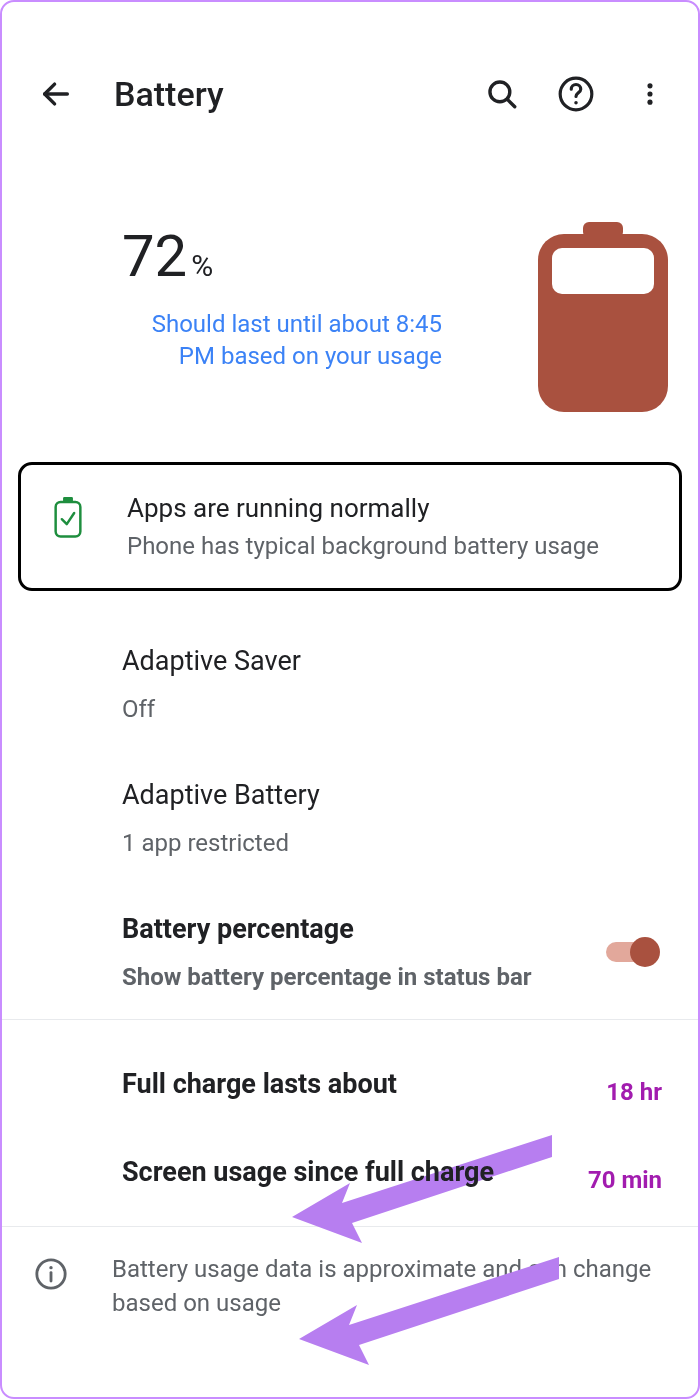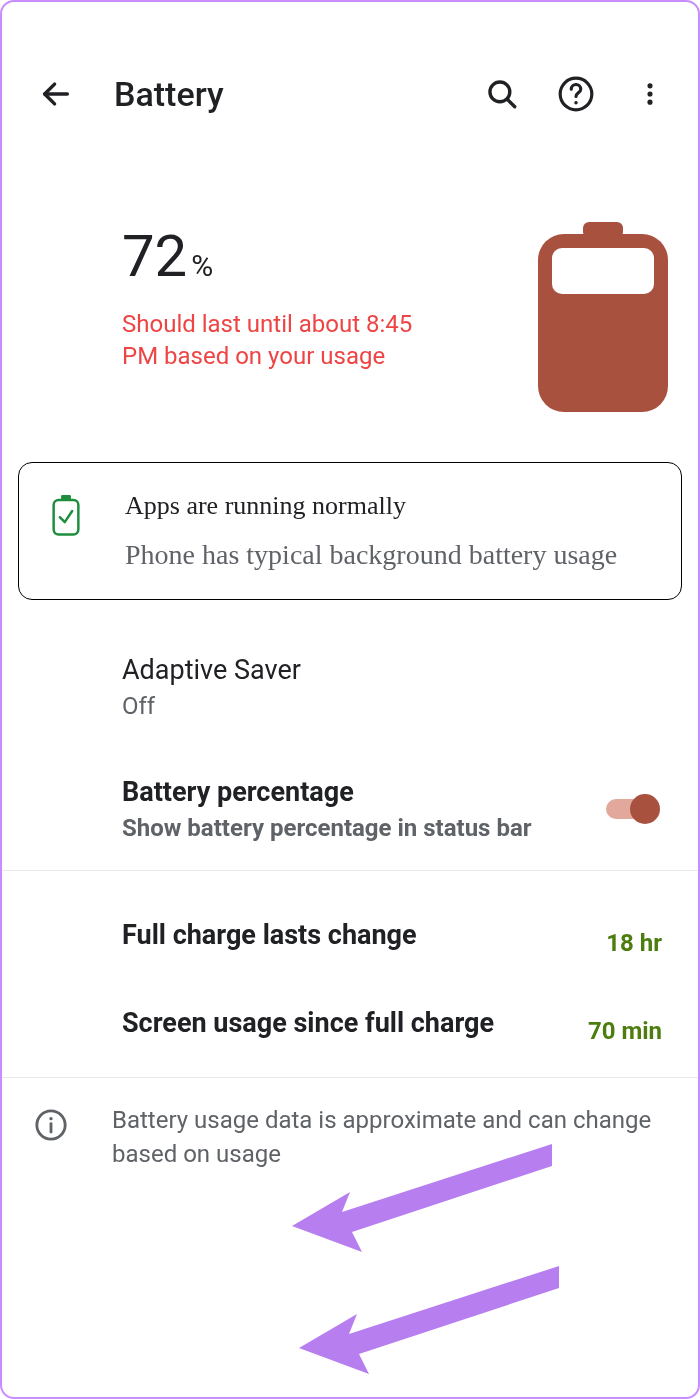--- a/index.html
+++ b/index.html
@@ -26,45 +26,44 @@
 
   .summary {
     display:flex;
     align-items:flex-start;
     padding: 80px 30px 50px 120px;
     gap: 40px;
   }
   .summary-text { flex:1; }
   .pct { font-size: 58px; font-weight: 400; color:#202124; }
   .pct-sign { font-size: 30px; }
-  .estimate { margin-top: 18px; font-size: 24px; color:#ef4444; line-height:1.35; max-width: 320px;}
+  .estimate { margin-top: 18px; font-size: 24px; color:#3b82f6; line-height:1.35; max-width: 320px; text-align: right;}
   .battery-ill { width: 130px; height: 190px; flex-shrink:0; position:relative;}
 
   .card {
     margin: 0 16px;
-    border: 1px solid #000000;
+    border: 3px solid #000000;
     border-radius: 14px;
     padding: 28px 22px 28px 32px;
     display:flex;
     align-items:flex-start;
     gap: 44px;
-    font-family: Liberation Serif, serif;
   }
   .card-icon { width:30px; height:40px; flex-shrink:0; margin-top:4px;}
   .card-title { font-size: 26px; color:#202124; }
-  .card-sub { font-size: 28px; color:#5f6368; margin-top:18px;}
+  .card-sub { font-size: 24px; color:#5f6368; margin-top:9px;}
 
   .row {
     padding: 28px 36px 28px 120px;
     position:relative;
   }
   .row-title { font-size: 27px; color:#202124;}
-  .row-sub { font-size: 24px; color:#5f6368; margin-top:6px;}
+  .row-sub { font-size: 24px; color:#5f6368; margin-top:18px;}
   .row-flex { display:flex; align-items:center; justify-content:space-between; gap:20px;font-weight:bold;}
-  .row-value { font-size: 24px; color:#4d7c0f; white-space:nowrap;margin-top:16px;}
+  .row-value { font-size: 24px; color:#a21caf; white-space:nowrap;margin-top:16px;}
 
   .toggle {
     width: 56px; height: 30px; position: relative; flex-shrink:0;
   }
   .toggle-track {
     width: 44px; height: 20px; background:#e2a89b; border-radius: 20px;
     position:absolute; top:5px; left:0;
   }
   .toggle-thumb {
     width: 30px; height: 30px; background:#a9513f; border-radius:50%;
@@ -155,20 +154,24 @@
   </div>
 </div>
 
 <div class="rows-block">
 
   <div class="row">
     <div class="row-title">Adaptive Saver</div>
     <div class="row-sub">Off</div>
   </div>
 
+  <div class="row">
+    <div class="row-title">Adaptive Battery</div>
+    <div class="row-sub">1 app restricted</div>
+  </div>
 
   <div class="row row-flex">
     <div>
       <div class="row-title">Battery percentage</div>
       <div class="row-sub">Show battery percentage in status bar</div>
     </div>
     <div class="toggle">
       <div class="toggle-track"></div>
       <div class="toggle-thumb"></div>
     </div>
@@ -189,21 +192,21 @@
     <svg width="280" height="120" viewBox="0 0 280 120">
       <polygon points="0,82 58,48 50,68 260,0 260,22 60,88 70,108" fill="#b77ef0"></polygon>
     </svg>
   </div>
 </div>
 
 <div class="divider-full"></div>
 
 <div class="stats-block">
   <div class="row row-flex" style="padding-top:22px;padding-bottom:22px;">
-    <div class="row-title">Full charge lasts change</div>
+    <div class="row-title">Full charge lasts about</div>
     <div class="row-value">18 hr</div>
   </div>
   <div class="row row-flex" style="padding-top:22px;padding-bottom:22px;">
     <div class="row-title">Screen usage since full charge</div>
     <div class="row-value">70 min</div>
   </div>
 </div>
 
 <div class="divider-full"></div>
 

